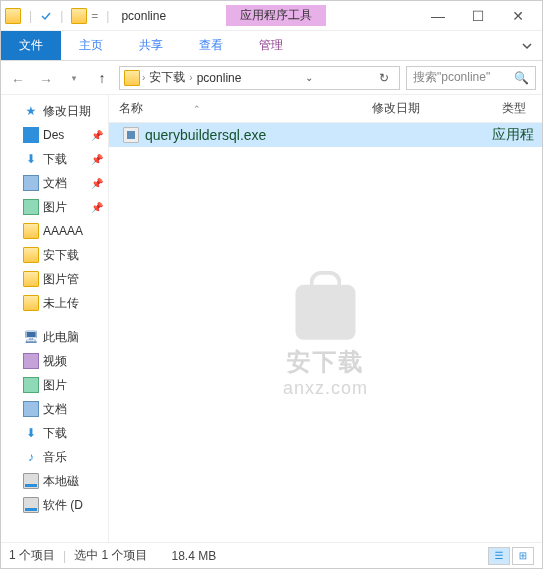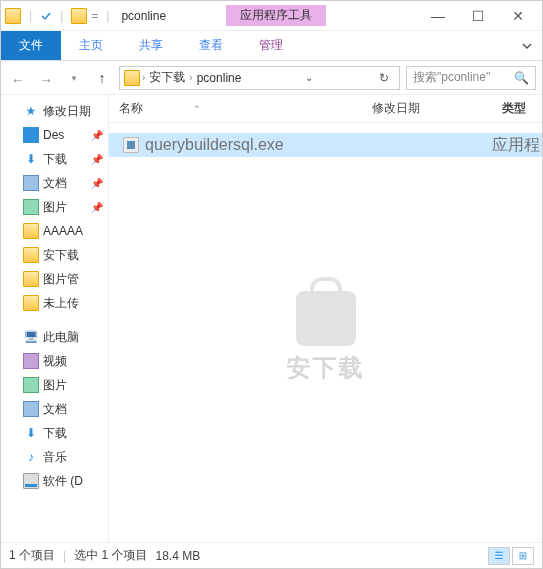--- a/index.html
+++ b/index.html
@@ -44,24 +44,24 @@
 .sidebar .ico.drive::after { content:''; position:absolute; bottom:1px; left:1px; right:1px; height:3px; background:#2E8FDB; }
 .sidebar .pin { color: #999; font-size: 10px; margin-left: auto; margin-right: 4px; }
 .sidebar .spacer { height: 10px; }
 .sidebar .caret { color: #888; width: 10px; font-size: 9px; flex-shrink: 0; }
 
 .filepane { flex: 1; position: relative; overflow: hidden; }
 .columns { display: flex; height: 28px; border-bottom: 1px solid #eee; font-size: 12px; color: #444; }
 .columns .col { padding: 0 10px; display: flex; align-items: center; border-right: 1px solid transparent; }
 .columns .col.name { flex: 1; align-items: center; }
 .columns .col.date { width: 130px; }
-.columns .col.type { width: 50px; font-weight: bold; }
+.columns .col.type { width: 50px; }
 .columns .sortcaret { margin-left: 50px; color: #888; font-size: 9px; }
 
-.filerow { display: flex; align-items: center; height: 24px; background: #CCE8FF; font-size: 16px; color: #737373; margin-top: 10px; }
+.filerow { display: flex; align-items: center; height: 24px; background: #CCE8FF; font-size: 14px; color: #14532d; margin-top: 0; }
 .filerow .fico { width: 16px; height: 16px; margin-left: 14px; margin-right: 6px; background: #eee; border: 1px solid #bbb; border-radius: 1px; position: relative; }
 .filerow .fico::after { content: ''; position: absolute; inset: 3px; background: #5B8FB9; }
 .filerow .fname { flex: 1; }
 .filerow .fdate { width: 130px; }
 .filerow .ftype { width: 50px; white-space: nowrap; overflow: hidden; }
 
 .watermark { position: absolute; top: 50%; left: 50%; transform: translate(-50%, -30%); text-align: center; color: #d7d7d7; pointer-events: none; }
 .watermark .bag { width: 60px; height: 55px; background: #d7d7d7; border-radius: 8px; margin: 0 auto 6px; position: relative; opacity: 0.7; }
 .watermark .bag::before { content:''; position:absolute; top:-14px; left:14px; right:14px; height:18px; border:4px solid #d7d7d7; border-bottom:none; border-radius: 12px 12px 0 0; }
 .watermark .txt1 { font-size: 24px; font-weight: bold; letter-spacing: 2px; }
@@ -208,20 +208,25 @@
         <span>下载</span>
       </div>
     <div class="item">
         <span class="caret"></span>
         <span class="ico" style="color:#2E8FDB">♪</span>
         <span>音乐</span>
       </div>
     <div class="item">
         <span class="caret"></span>
         <span class="ico drive"></span>
+        <span>本地磁</span>
+      </div>
+    <div class="item">
+        <span class="caret"></span>
+        <span class="ico drive"></span>
         <span>软件 (D</span>
       </div>
   </div>
 
   <div class="filepane">
     <div class="columns">
       <div class="col name">
         <span>名称</span>
         <span class="sortcaret">⌃</span>
       </div>
@@ -229,26 +234,27 @@
       <div class="col type">类型</div>
     </div>
     <div class="filerow">
       <span class="fico"></span>
       <span class="fname">querybuildersql.exe</span>
       <span class="ftype">应用程</span>
     </div>
     <div class="watermark">
       <div class="bag"></div>
       <div class="txt1">安下载</div>
+      <div class="txt2">anxz.com</div>
     </div>
   </div>
 </div>
 
 <div class="statusbar">
   <span>1 个项目</span>
   <span class="sep">|</span>
   <span>选中 1 个项目</span>
-  <span style="margin-left:8px">18.4 MB</span>
+  <span style="margin-left:24px">18.4 MB</span>
   <div class="viewbtns">
     <div class="vbtn active">☰</div>
     <div class="vbtn">⊞</div>
   </div>
 </div>
 
 </body></html>

